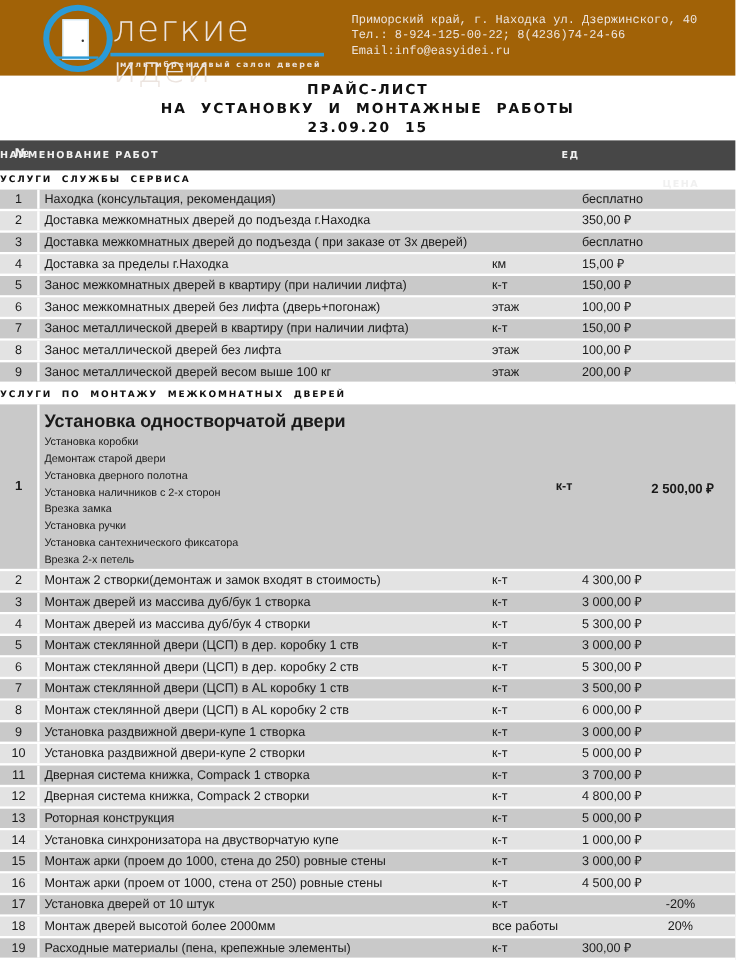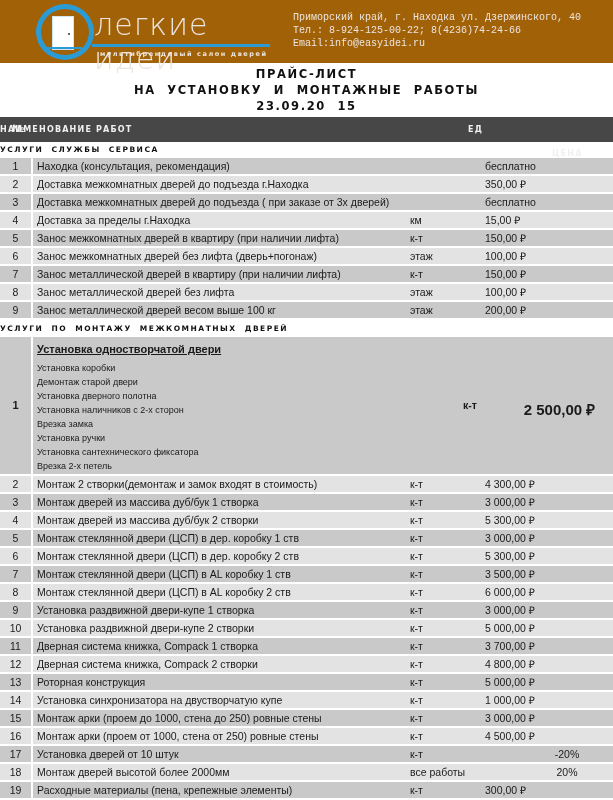--- a/index.html
+++ b/index.html
@@ -34,24 +34,24 @@
   .row .c-num { position: absolute; left: 0; top: 0; width: 33px; height: 16px; text-align: center; border-right: 2px solid #ffffff; }
   .row .c-name { position: absolute; left: 37px; top: 0; white-space: nowrap; }
   .row .c-unit { position: absolute; left: 410px; width: 80px; top: 0; text-align: left; }
   .row .c-price { position: absolute; right: 18px; top: 0; width: 110px; }
   .row .c-price.center { right: 0; text-align: center; width: 110px; left: 512px; }
   .odd { background: #c9c9c9; }
   .even { background: #e3e3e3; }
 
   .bigrow { position: absolute; left: 0; top: 337px; width: 613px; height: 139px; background: #c9c9c9; border-bottom: 2px solid #fff; }
   .bigrow .c-num { position: absolute; left: 0; top: 0; width: 33px; height: 137px; border-right: 2px solid #fff; text-align: center; font-weight: bold; font-size: 11px; line-height: 137px; }
-  .bigrow .b-title { position: absolute; left: 37px; top: 6px; font-weight: bold; font-size: 11px; text-decoration: underline; }
+  .bigrow .b-title { position: absolute; left: 37px; top: 6px; font-weight: bold; font-size: 15px; }
   .bigrow ul { position: absolute; left: 37px; top: 24px; list-style: none; font-size: 9px; line-height: 14px; }
   .bigrow .b-unit { position: absolute; left: 430px; width: 80px; top: 62px; text-align: center; font-weight: bold; font-size: 10.5px; }
-  .bigrow .b-price { position: absolute; right: 18px; top: 62px; font-weight: bold; font-size: 15px; }
+  .bigrow .b-price { position: absolute; right: 18px; top: 62px; font-weight: bold; font-size: 11px; }
 </style>
 </head>
 <body>
 
 <div class="header">
   <div class="logo">
     <div class="logo-ring"></div>
     <div class="logo-door"></div>
     <div class="logo-line2"></div>
     <div class="logo-line"></div>
@@ -164,21 +164,21 @@
       <span class="c-price">4 300,00 ₽</span>
     </div>
   <div class="row odd">
       <span class="c-num">3</span>
       <span class="c-name">Монтаж дверей из массива дуб/бук 1 створка</span>
       <span class="c-unit">к-т</span>
       <span class="c-price">3 000,00 ₽</span>
     </div>
   <div class="row even">
       <span class="c-num">4</span>
-      <span class="c-name">Монтаж дверей из массива дуб/бук 2 створки</span>
+      <span class="c-name">Монтаж дверей из массива дуб/бук 4 створки</span>
       <span class="c-unit">к-т</span>
       <span class="c-price">5 300,00 ₽</span>
     </div>
   <div class="row odd">
       <span class="c-num">5</span>
       <span class="c-name">Монтаж стеклянной двери (ЦСП) в дер. коробку 1 ств</span>
       <span class="c-unit">к-т</span>
       <span class="c-price">3 000,00 ₽</span>
     </div>
   <div class="row even">

